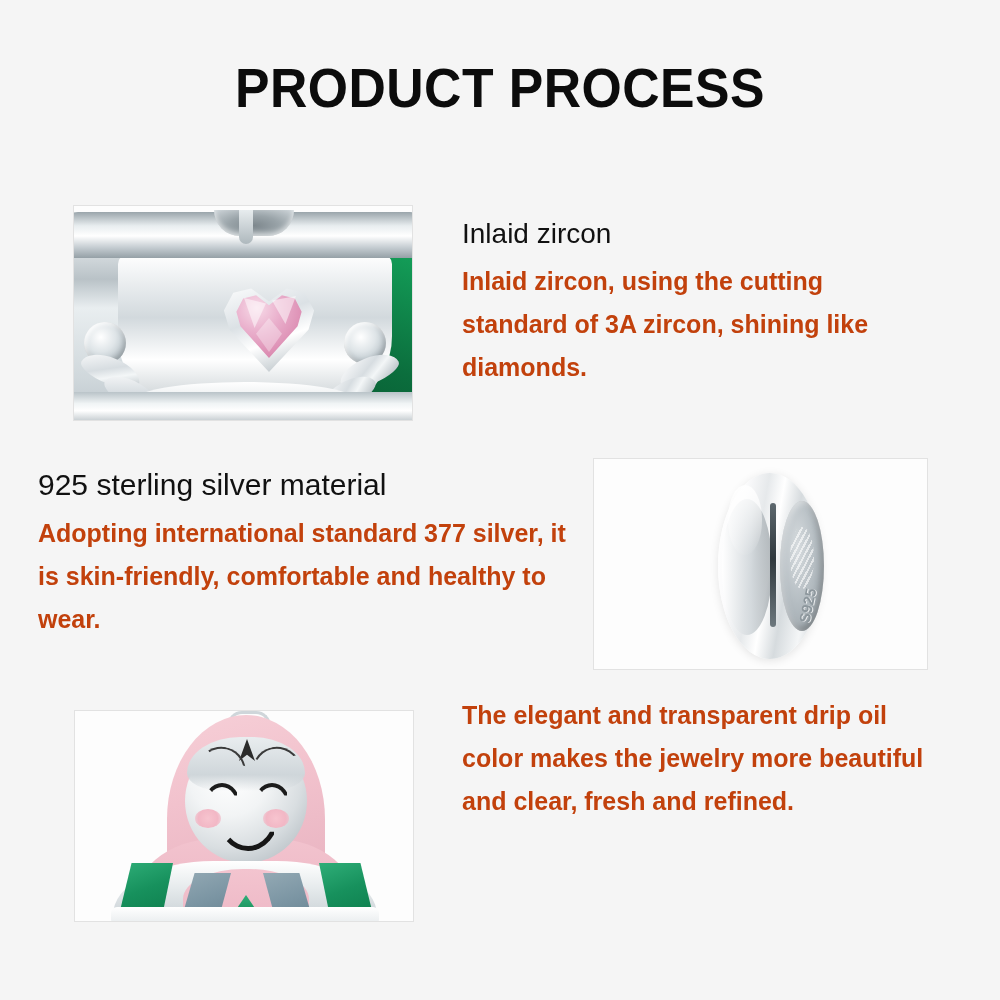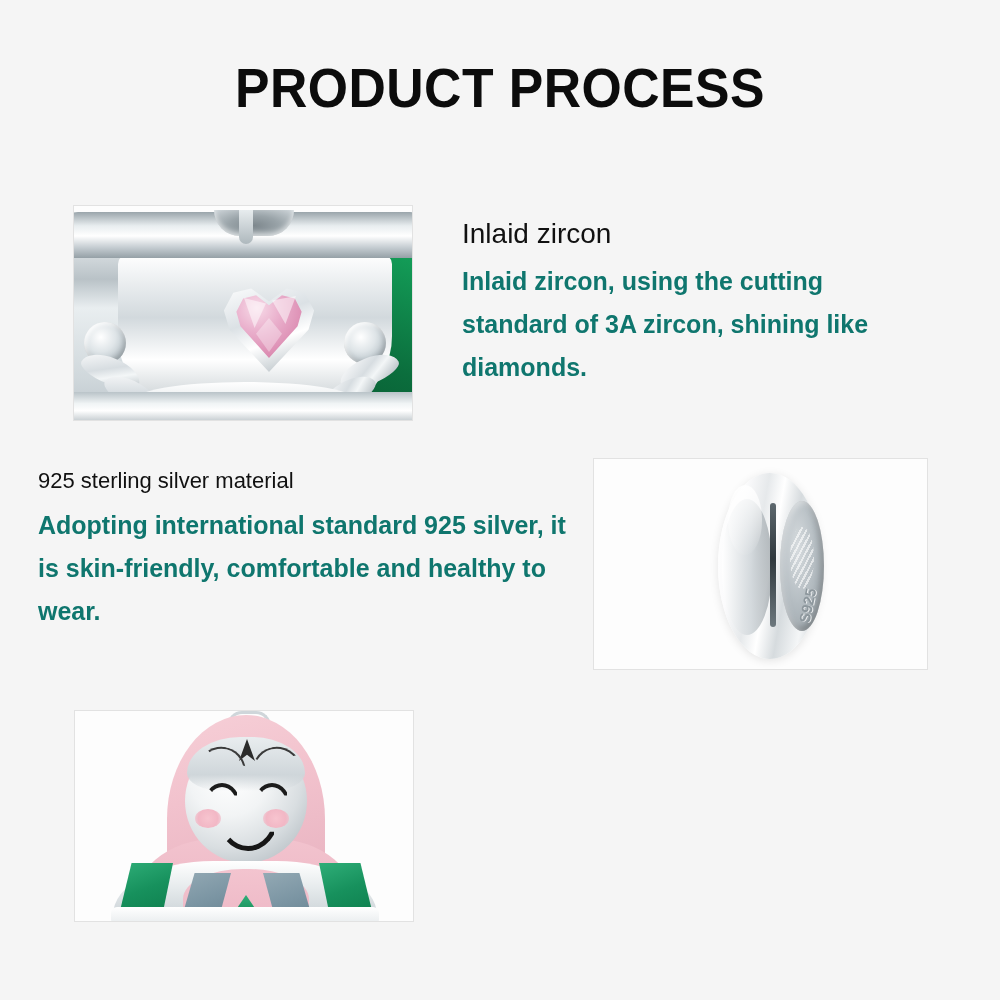--- a/index.html
+++ b/index.html
@@ -333,29 +333,29 @@
     font-size: 28px;
     font-weight: normal;
     color: #111111;
     margin: 0 0 12px 0;
     line-height: 1.0;
     font-family: "Liberation Sans", sans-serif;
   }
   .tb-body {
     font-size: 25px;
     font-weight: bold;
-    color: #0f766e;
+    color: #c2410c;
     line-height: 1.72;
     margin: 0;
     font-family: "Liberation Sans", sans-serif;
   }
   #text-zircon { left: 462px; top: 220px; width: 455px; }
   #text-silver { left: 38px; top: 470px; width: 545px; }
   #text-drip   { left: 462px; top: 694px; width: 465px; }
-  #text-silver .tb-heading { font-size: 22px; }
+  #text-silver .tb-heading { font-size: 30px; }
 </style>
 </head>
 <body style="background: rgb(245, 245, 245);">
 
 <div class="page">
 
   <div class="page-title">PRODUCT PROCESS</div>
 
   <div class="photo-frame" id="photo-bead">
     <div class="photo-inner">
@@ -384,21 +384,21 @@
     </div>
   </div>
 
   <div class="text-block" id="text-zircon">
     <div class="tb-heading">Inlaid zircon</div>
     <div class="tb-body">Inlaid zircon, using the cutting standard of 3A zircon, shining like diamonds.</div>
   </div>
 
   <div class="text-block" id="text-silver">
     <div class="tb-heading">925 sterling silver material</div>
-    <div class="tb-body">Adopting international standard 925 silver, it is skin-friendly, comfortable and healthy to wear.</div>
+    <div class="tb-body">Adopting international standard 377 silver, it is skin-friendly, comfortable and healthy to wear.</div>
   </div>
 
   <div class="photo-frame" id="photo-ring">
     <div class="photo-inner">
       <div class="ring-outer"></div>
       <div class="ring-band-shade"></div>
       <div class="ring-gloss"></div>
       <div class="ring-dark-line"></div>
       <div class="ring-hole"></div>
       <div class="ring-hole-tex"></div>
@@ -427,15 +427,16 @@
       <div class="doll-apron"></div>
       <div class="doll-blue blue-l"></div>
       <div class="doll-blue blue-r"></div>
       <div class="doll-vtri"></div>
 
       <div class="doll-base"></div>
     </div>
   </div>
 
   <div class="text-block" id="text-drip">
+    <div class="tb-body">The elegant and transparent drip oil color makes the jewelry more beautiful and clear, fresh and refined.</div>
   </div>
 
 </div>
 
 </body></html>

